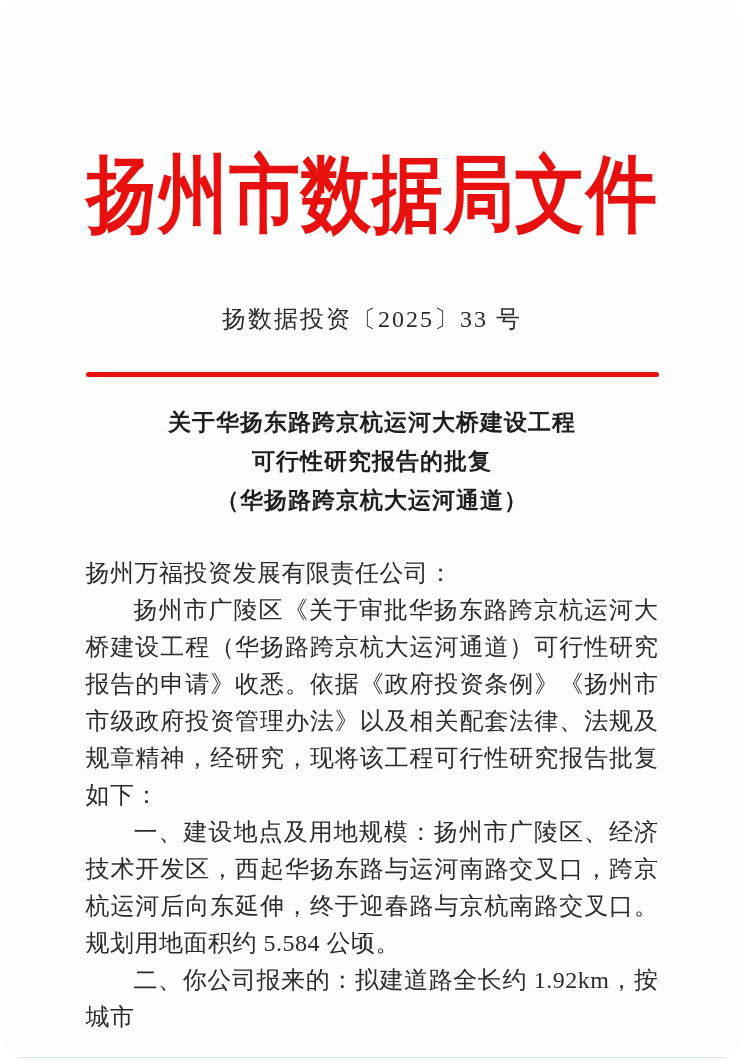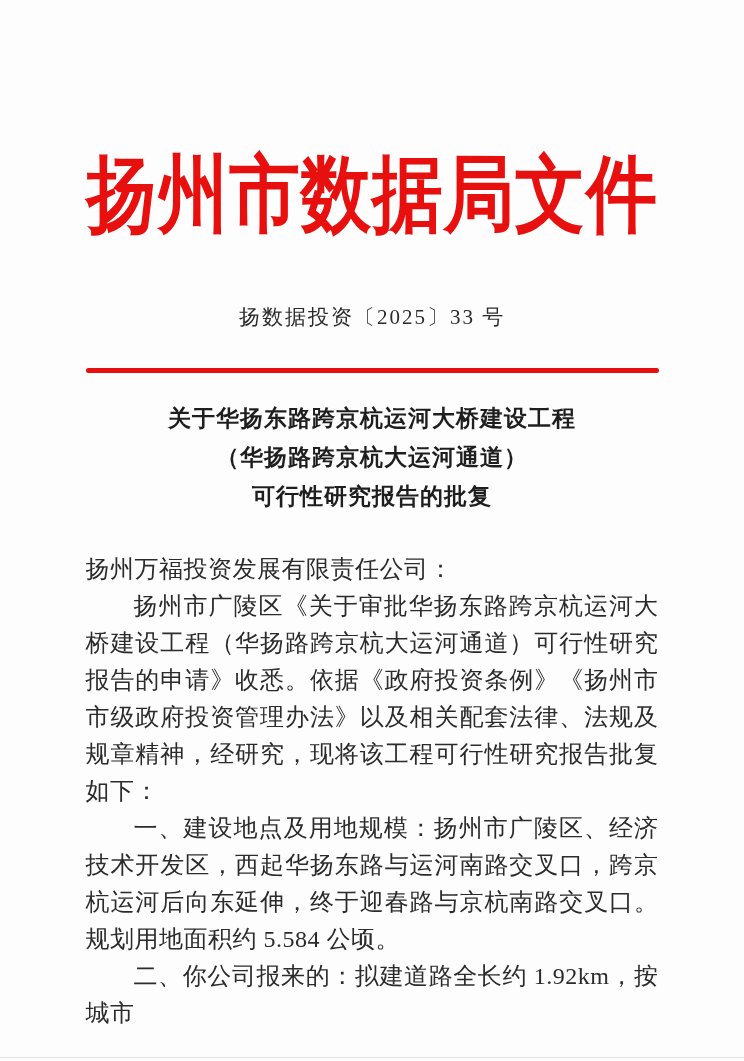--- a/index.html
+++ b/index.html
@@ -7,39 +7,40 @@
     padding: 0;
     background: #ffffff;
   }
   .page {
     position: relative;
     width: 744px;
     height: 1061px;
     background: #fdfdfd;
     overflow: hidden;
     font-family: "Liberation Serif", "DejaVu Serif", serif;
+    border-radius: 32px;
   }
   
   .red-header {
     margin-top: 150px;
     text-align: center;
     font-size: 84px;
     line-height: 1.06;
     font-weight: bold;
     color: #e8100e;
     white-space: nowrap;
     transform: scaleX(0.84);
     transform-origin: 50% 50%;
     letter-spacing: 1px;
   }
   
   .doc-number {
     margin-top: 66px;
     text-align: center;
-    font-size: 21px;
+    font-size: 24px;
     line-height: 1.2;
     color: #2b2b2b;
     letter-spacing: 2px;
   }
   
   .red-rule {
     margin: 38px auto 0;
     width: 573px;
     height: 5px;
     background: #e8100e;
@@ -89,22 +90,22 @@
 <div class="page">
 
   <div class="red-header">扬州市数据局文件</div>
 
   <div class="doc-number">扬数据投资〔2025〕33 号</div>
 
   <div class="red-rule"></div>
 
   <div class="doc-title">
       <div>关于华扬东路跨京杭运河大桥建设工程</div>
+      <div>可行性研究报告的批复</div>
       <div>（华扬路跨京杭大运河通道）</div>
-      <div>可行性研究报告的批复</div>
     </div>
 
   <div class="body-text">
     <p class="salutation">扬州万福投资发展有限责任公司：</p>
     <div>
         <p class="para">扬州市广陵区《关于审批华扬东路跨京杭运河大桥建设工程（华扬路跨京杭大运河通道）可行性研究报告的申请》收悉。依据《政府投资条例》《扬州市市级政府投资管理办法》以及相关配套法律、法规及规章精神，经研究，现将该工程可行性研究报告批复如下：</p>
         <p class="para">一、建设地点及用地规模：扬州市广陵区、经济技术开发区，西起华扬东路与运河南路交叉口，跨京杭运河后向东延伸，终于迎春路与京杭南路交叉口。规划用地面积约 5.584 公顷。</p>
         <p class="para">二、你公司报来的：拟建道路全长约 1.92km，按城市</p>
       </div>
   </div>

